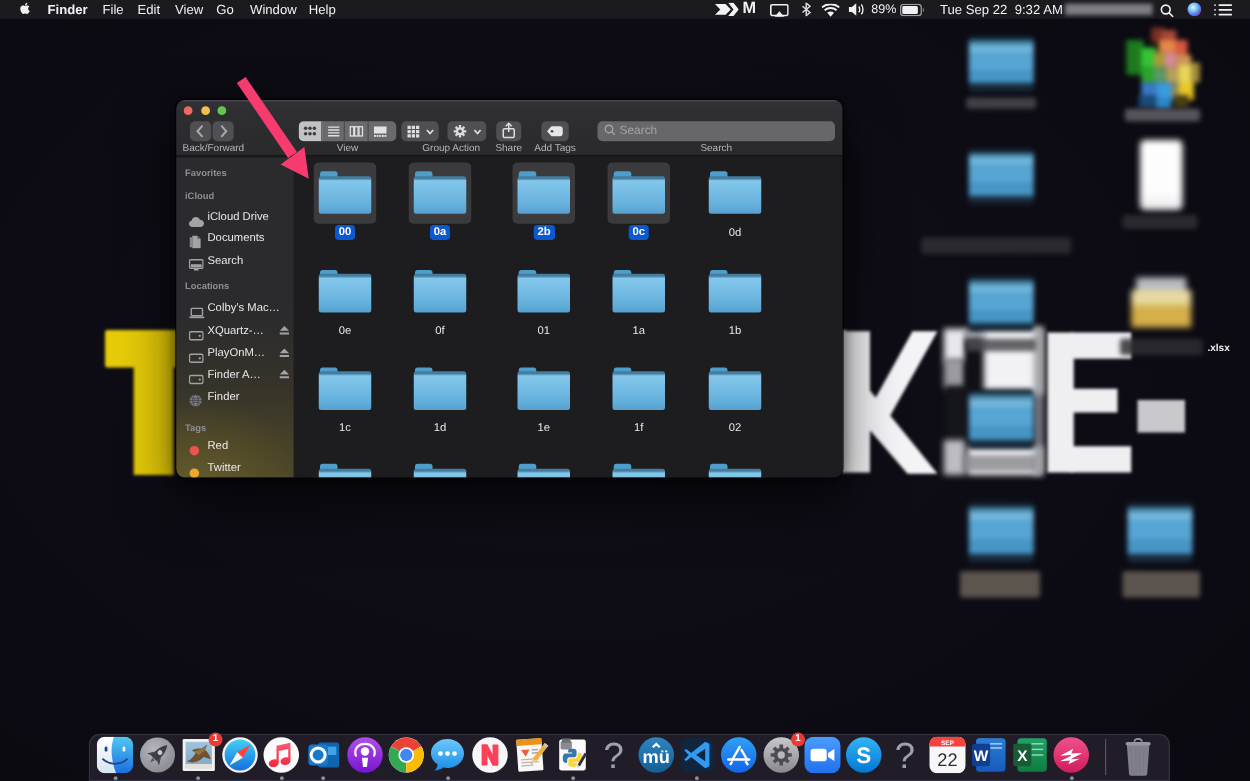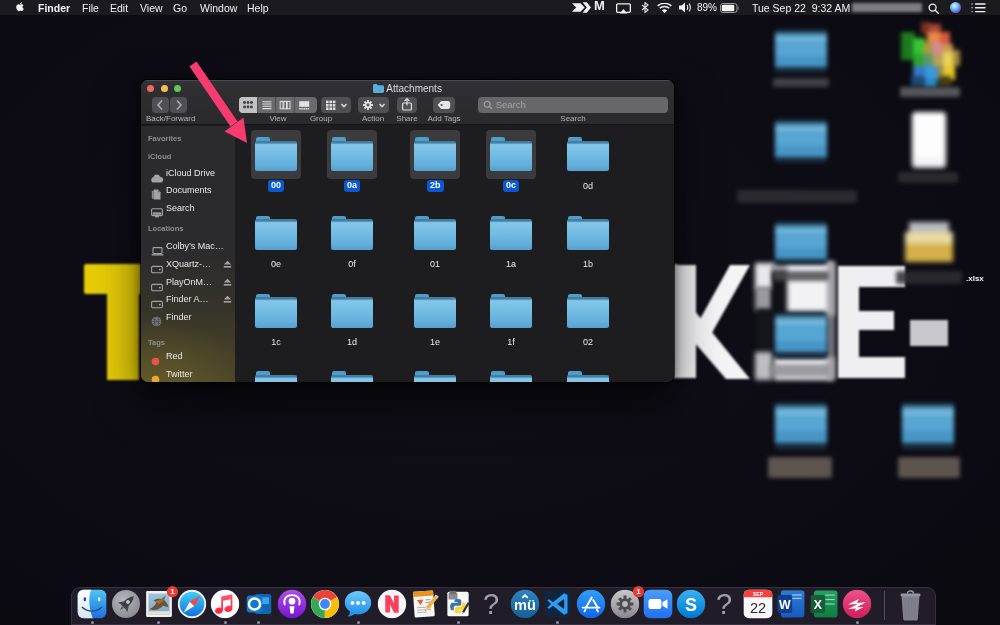--- a/index.html
+++ b/index.html
@@ -187,23 +187,20 @@
 <line x1="1" y1="8.6" x2="1.01" y2="8.6"></line>
         <line x1="4.5" y1="8.6" x2="14" y2="8.6"></line>
 </g>
     </svg>
 </div>
 <div id="win">
 <div id="header">
 <div class="tl" style="left:6px;background:#ed6a5f"></div>
 <div class="tl" style="left:19.5px;background:#f5bf4f"></div>
 <div class="tl" style="left:33px;background:#62c554"></div>
-<div id="title"><svg width="11" height="9" viewBox="0 0 11 9" style="vertical-align:-1px">
-          <path d="M0 1.5 C0 0.7 0.6 0 1.4 0 L3.6 0 L4.8 1.2 L9.6 1.2 C10.4 1.2 11 1.9 11 2.7 L11 7.6 C11 8.4 10.4 9 9.6 9 L1.4 9 C0.6 9 0 8.4 0 7.6 Z" fill="#59aede"></path>
-        </svg> Attachments</div>
 <div class="tbtn" style="left:11px;width:17px"><svg width="17" height="16" viewBox="0 0 17 16">
           <path d="M10 3.5 L6 8 L10 12.5" stroke="#a9a9ad" stroke-width="1.6" fill="none"></path>
         </svg></div>
 <div class="tbtn" style="left:29px;width:17px"><svg width="17" height="16" viewBox="0 0 17 16">
           <path d="M7 3.5 L11 8 L7 12.5" stroke="#a9a9ad" stroke-width="1.6" fill="none"></path>
         </svg></div>
 <div class="tlabel" style="left:5px;width:48px">Back/Forward</div>
 <div class="seg" style="left:98px;width:78px">
 <div class="on"><svg width="18" height="16" viewBox="0 0 18 16">
             <g fill="#3c3c3e">
@@ -249,21 +246,21 @@
             <rect x="11.8" y="3.6" width="2.6" height="2.6"></rect>
             <rect x="5" y="7" width="2.6" height="2.6"></rect>
             <rect x="8.4" y="7" width="2.6" height="2.6"></rect>
             <rect x="11.8" y="7" width="2.6" height="2.6"></rect>
             <rect x="5" y="10.4" width="2.6" height="2.6"></rect>
             <rect x="8.4" y="10.4" width="2.6" height="2.6"></rect>
             <rect x="11.8" y="10.4" width="2.6" height="2.6"></rect>
           </g>
 <path d="M20.5 7 L23 9.8 L25.5 7" stroke="#dededf" stroke-width="1.4" fill="none"></path>
         </svg></div>
-<div class="tlabel" style="left:156px;width:48px">Group</div>
+<div class="tlabel" style="left:184px;width:48px">Group</div>
 <div class="tbtn" style="left:217px;width:31px"><svg width="31" height="16" viewBox="0 0 31 16">
 <g fill="#dededf">
             <circle cx="10" cy="8" r="3.1"></circle>
             <g stroke="#dededf" stroke-width="1.8">
               <line x1="10" y1="3" x2="10" y2="13"></line>
               <line x1="5" y1="8" x2="15" y2="8"></line>
               <line x1="6.5" y1="4.5" x2="13.5" y2="11.5"></line>
               <line x1="13.5" y1="4.5" x2="6.5" y2="11.5"></line>
             </g>
           </g>

